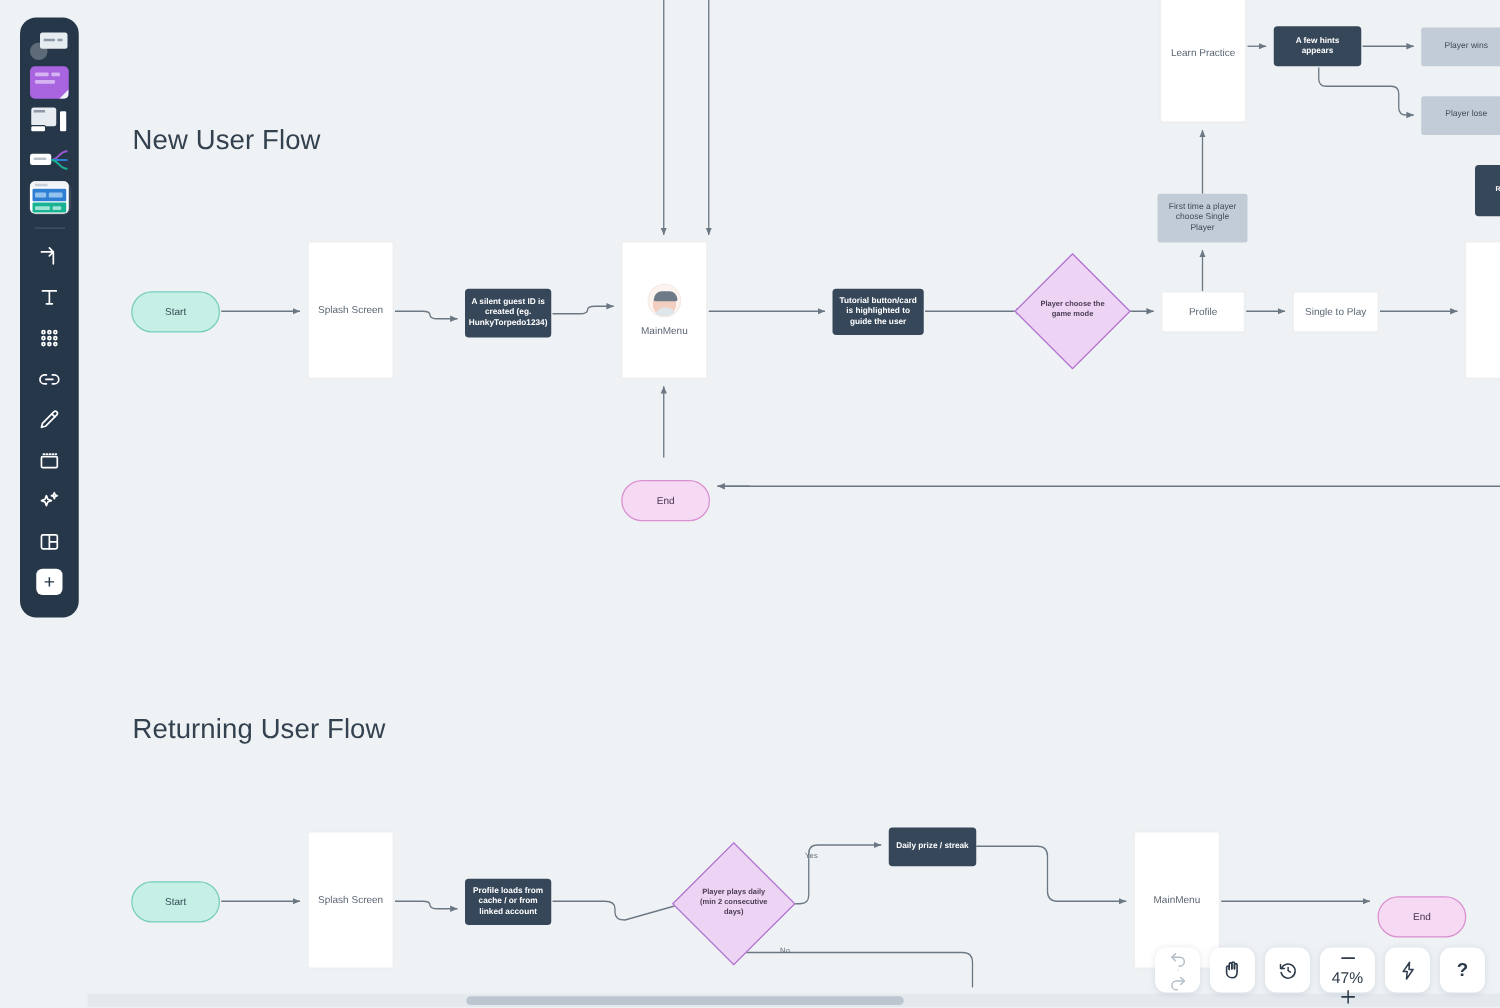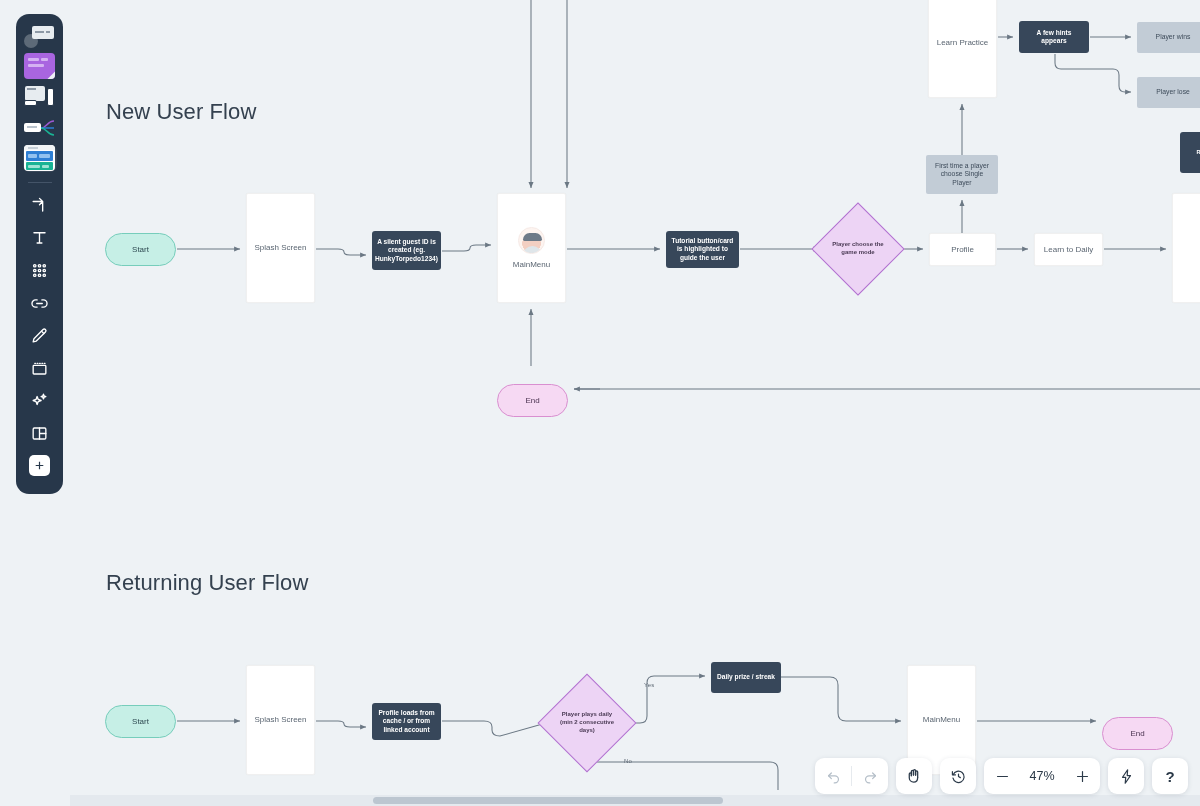--- a/index.html
+++ b/index.html
@@ -144,20 +144,21 @@
 
   
   #bottombar {
     position: absolute; right: 12px; bottom: 12px; height: 36px;
     display: flex; align-items: center; gap: 8px; z-index: 40;
   }
   .bgroup {
     background: #ffffff; border-radius: 9px; height: 36px;
     display: flex; align-items: center;
     box-shadow: 0 1px 5px rgba(40,55,75,.13);
+    flex-direction: column;
   }
   .bbtn {
     min-width: 36px; height: 36px; display: flex; align-items: center; justify-content: center;
     cursor: pointer; color: #2a3847; border-radius: 9px;
   }
   .bbtn svg { width: 17px; height: 17px; stroke: #2d3b4a; fill: none; stroke-width: 1.7;
               stroke-linecap: round; stroke-linejoin: round; }
   .bbtn.dim svg { stroke: #b4bec8; }
   .zoomval { font-size: 12.5px; color: #2a3847; padding: 0 7px; min-width: 44px; text-align: center; font-weight: 500;}
   .bbtn.big svg { width: 18px; height: 18px; }
@@ -267,21 +268,21 @@
     <div class="node n-diamond" style="left:825px; top:216px; width:66px; height:66px;">
       <span class="dia-shape"></span>
       <span class="dia-label">Player choose the game mode</span>
     </div>
 
     <div class="node n-screen" style="left:929px; top:233px; width:67px; height:33px;">
       <span>Profile</span>
     </div>
 
     <div class="node n-screen" style="left:1034px; top:233px; width:69px; height:33px;">
-      <span>Learn to Daily</span>
+      <span>Single to Play</span>
     </div>
 
     <div class="node n-gray" style="left:926px; top:155px; width:72px; height:39px;">
       <span>First time a player choose Single Player</span>
     </div>
 
     <div class="node n-screen" style="left:928px; top:-12px; width:69px; height:110px;">
       <span>Learn Practice</span>
     </div>
 

